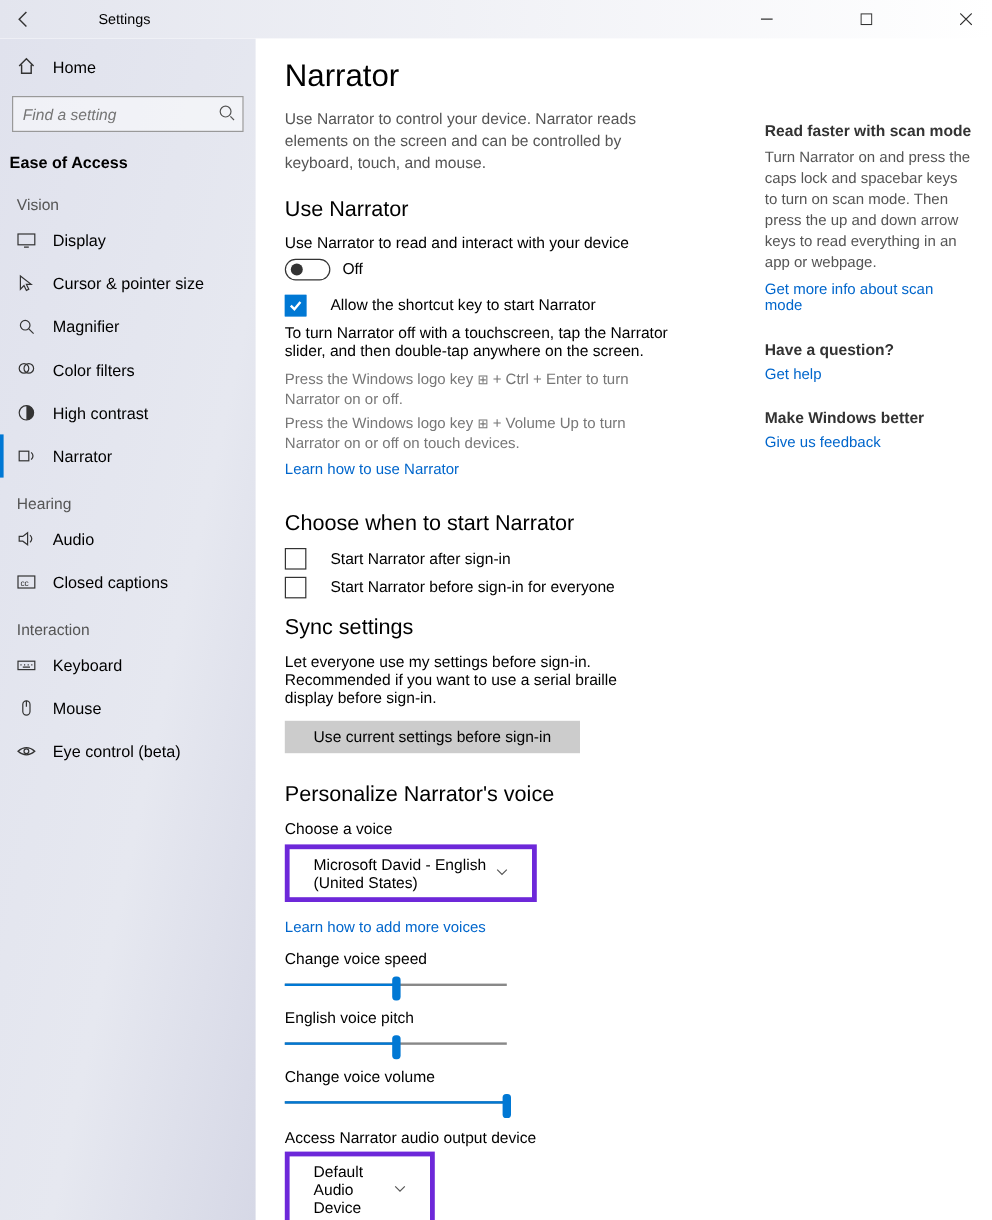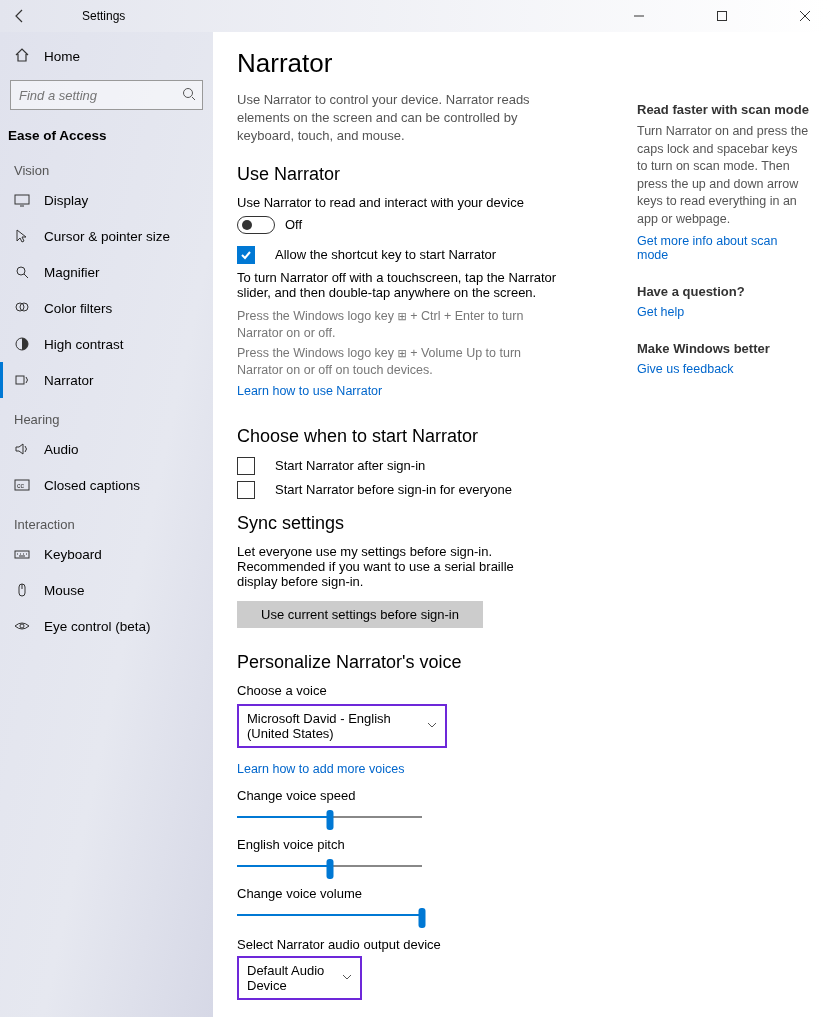--- a/index.html
+++ b/index.html
@@ -63,21 +63,21 @@
 .chkrow { display:flex; align-items:center; gap: 20px; margin: 6px 0; font-size: 13px;}
 .chk { width:18px; height:18px; border: 1.5px solid #333; display:flex; align-items:center; justify-content:center; }
 .chk.checked { background:#0078d4; border-color:#0078d4; }
 .chk.checked svg { stroke:#fff; }
 .gray { color:#777; font-size:12.5px; margin-top:8px; line-height:1.4; max-width: 320px;}
 .link { color:#0066cc; font-size:12.5px; margin-top:4px; display:inline-block; }
 .btn-flat {
   background:#ccc; border:none; padding: 6px 24px; font-size: 13px; margin-top:6px;
 }
 .select {
-  border:2px solid #6d28d9; padding: 5px 8px; font-size: 13px; width: 210px;
+  border:4px solid #6d28d9; padding: 5px 20px; font-size: 13px; width: 210px;
   display:flex; justify-content:space-between; align-items:center; margin-top:4px;
 }
 .slider { position:relative; width: 185px; height: 20px; margin: 4px 0 10px 0; }
 .slider .track { position:absolute; top:9px; left:0; right:0; height:2px; background:#888; }
 .slider .fill { position:absolute; top:9px; left:0; height:2px; background:#0078d4; }
 .slider .thumb { position:absolute; top:3px; width:7px; height:20px; border-radius:3px; background:#0078d4; transform:translateX(-50%); }
 .label-sm { font-size: 13px; margin-top: 12px; }
 .aside h3 { font-size: 13px; font-weight:600; margin-bottom:6px; }
 .aside p { color:#555; font-size:12.5px; line-height:1.4; margin-bottom:6px; }
 .aside .link { margin-bottom: 22px; display:block; }
@@ -295,21 +295,21 @@
           <div class="fill" style="width:50%"></div>
           <div class="thumb" style="left:50%"></div>
         </div>
       <div class="label-sm" style="margin-top:4px;">Change voice volume</div>
       <div class="slider">
           <div class="track"></div>
           <div class="fill" style="width:100%"></div>
           <div class="thumb" style="left:100%"></div>
         </div>
 
-      <div class="label-sm">Select Narrator audio output device</div>
+      <div class="label-sm">Access Narrator audio output device</div>
       <div class="select" style="width:125px;">
         <span>Default Audio Device</span>
         <span><svg width="10" height="10" viewBox="0 0 10 10">
               <path d="M1 3 L5 7 L9 3" stroke="#555" fill="none"></path>
             </svg></span>
       </div>
 
       <div class="label-sm" style="margin-top:18px;">Emphasize formatted text</div>
       
 

